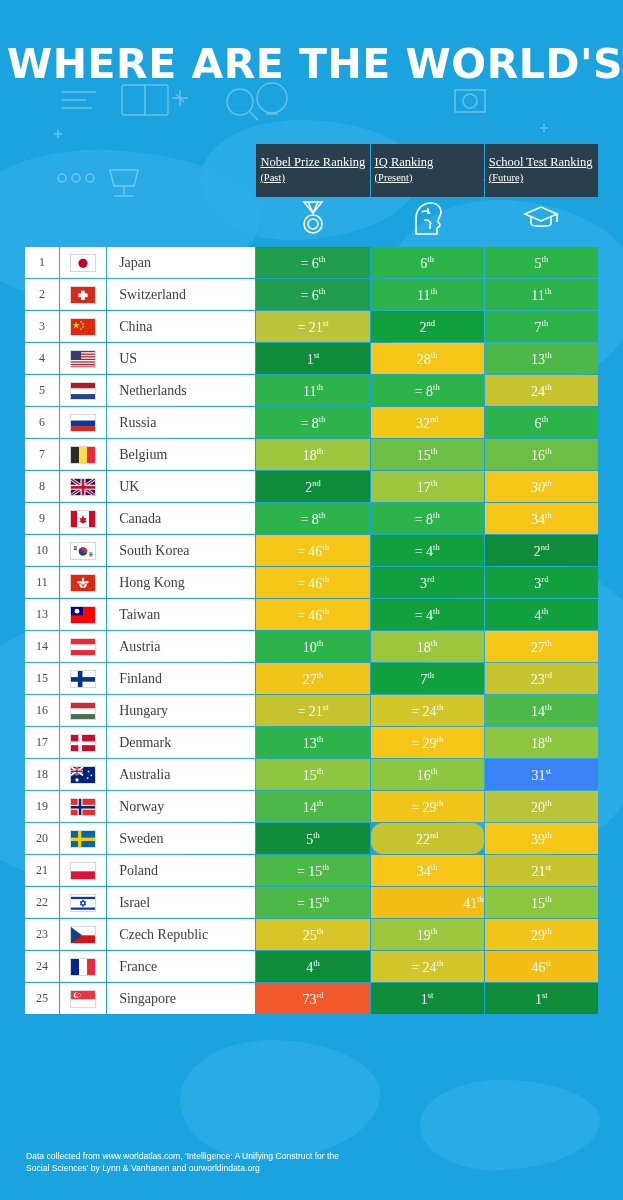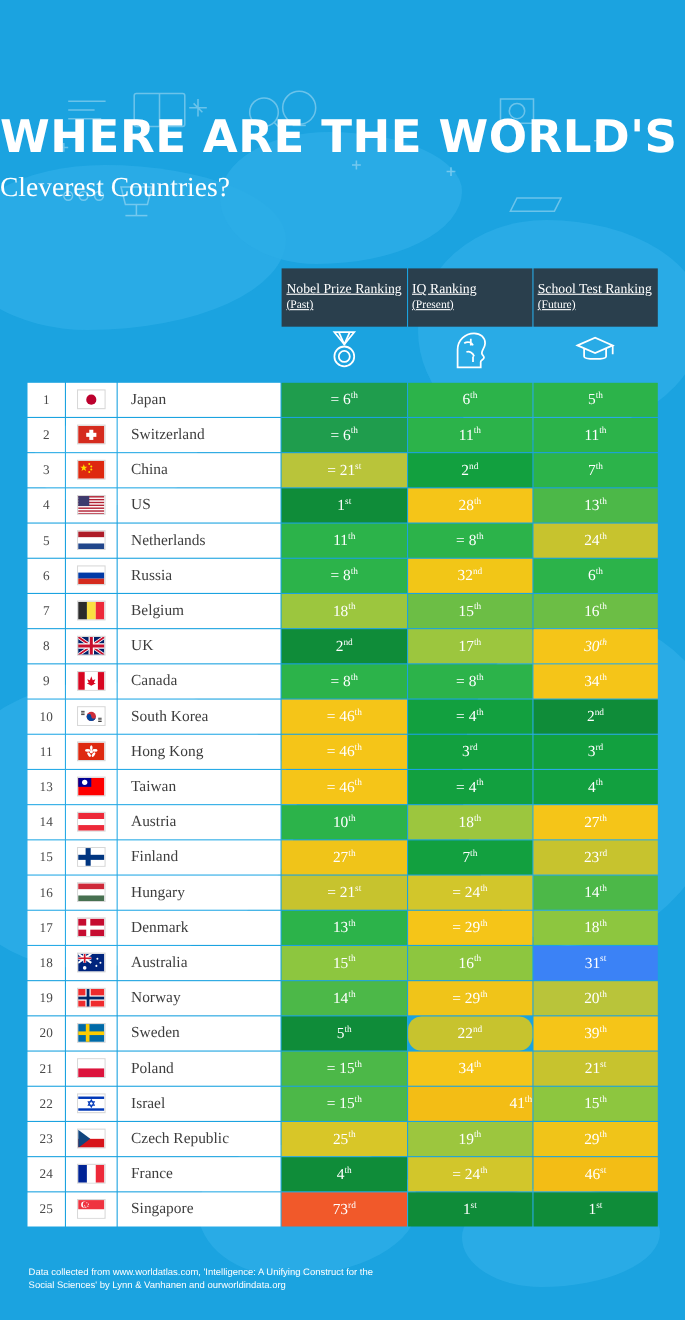--- a/index.html
+++ b/index.html
@@ -22,21 +22,21 @@
   .b2 { width: 220px; height: 120px; left: 200px; top: 120px; }
   .b3 { width: 260px; height: 200px; left: 380px; top: 200px; }
   .b4 { width: 330px; height: 260px; left: -60px; top: 620px; }
   .b5 { width: 240px; height: 300px; left: 420px; top: 560px; }
   .b6 { width: 200px; height: 120px; left: 180px; top: 1040px; }
   .b7 { width: 180px; height: 90px; left: 420px; top: 1080px; }
   .b8 { width: 150px; height: 80px; left: 30px; top: 380px; }
 
   .doodles { position: absolute; left: 0; top: 30px; width: 623px; height: 170px; opacity: .35; }
 
-  header { position: relative; padding-top: 104px; text-align: left; }
+  header { position: relative; padding-top: 44px; text-align: right; }
   .title {
     color: #ffffff;
     font-size: 41px;
     font-weight: bold;
     letter-spacing: .5px;
     line-height: 1;
     text-transform: uppercase;
     font-family: "DejaVu Sans", sans-serif;
   }
   .subtitle {
@@ -136,21 +136,20 @@
     <path d="M176 64 l8 8 M180 60 l0 16 M172 68 h16"></path>
     <path d="M320 120 l8 0 M324 116 l0 8"></path>
     <path d="M406 126 l8 0 M410 122 l0 8"></path>
     <path d="M540 98 l8 0 M544 94 l0 8"></path>
     <path d="M54 104 l8 0 M58 100 l0 8"></path>
   </g>
 </svg>
 
 <header>
   <div class="title">WHERE ARE THE WORLD'S</div>
-  <div class="subtitle">Cleverest Countries?</div>
 </header>
 
 <div class="table-wrap">
   <table>
     <tbody>
       <tr class="icon-row">
         <td colspan="3"></td>
         <td>
           <svg width="30" height="40" viewBox="0 0 30 40" fill="none" stroke="#ffffff" stroke-width="1.6">
             <path d="M6 4 h18 l-9 11 z"></path>

